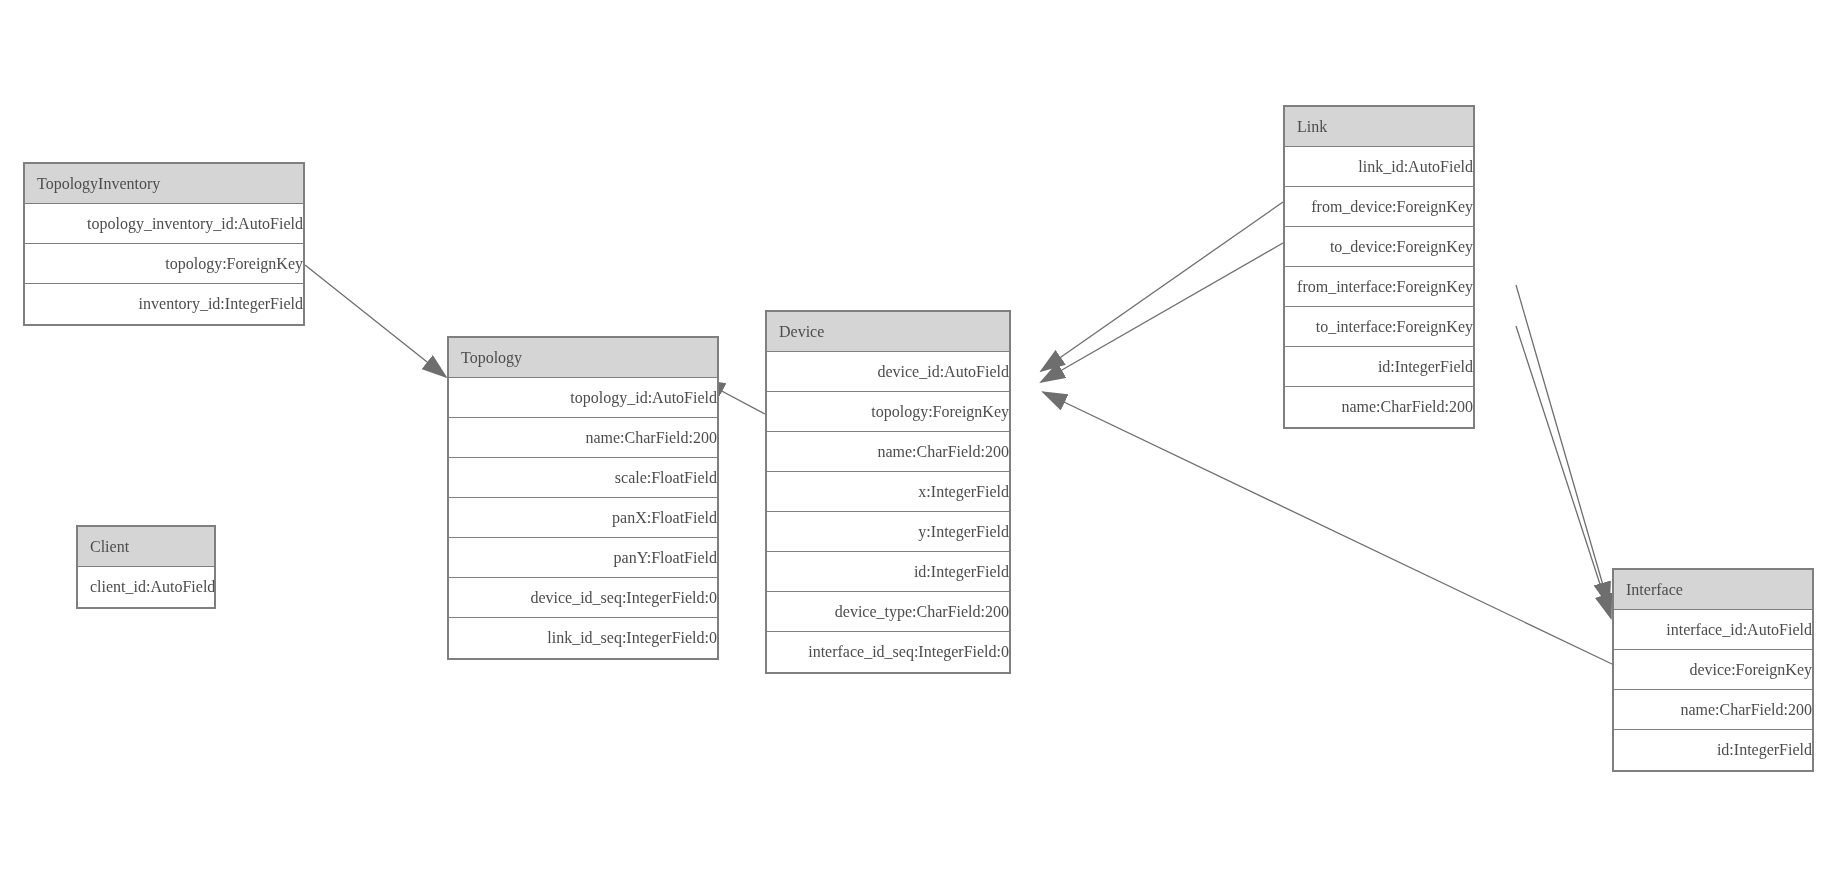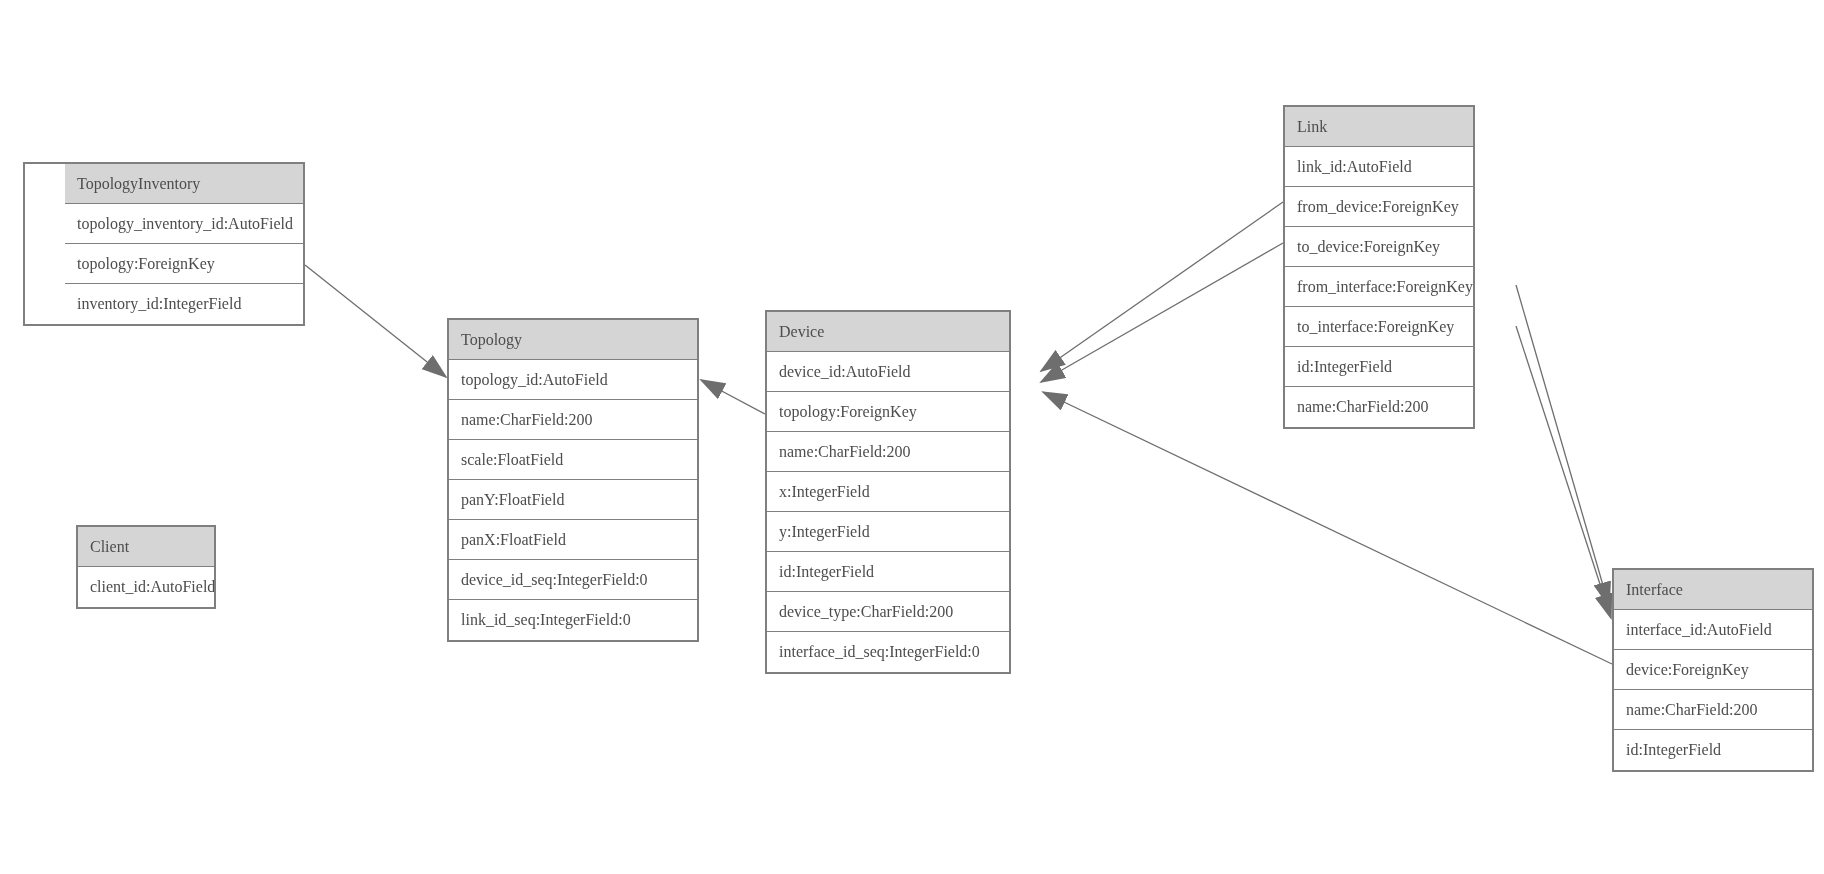--- a/index.html
+++ b/index.html
@@ -47,25 +47,26 @@
     overflow: hidden;
   }
   .entity-row {
     height: 40px;
     line-height: 40px;
     padding-left: 12px;
     border-bottom: 1px solid var(--border);
     background: var(--row-fill);
     white-space: nowrap;
     overflow: hidden;
+    text-align: right;
   }
   .entity-rows .entity-row:last-child { border-bottom: none; }
 
-  .e-topology-inventory { left: 23px;  top: 162px; width: 282px; padding-left: 40px; }
-  .e-topology           { left: 447px; top: 318px; width: 252px; }
+  .e-topology-inventory { left: 23px;  top: 162px; width: 282px; }
+  .e-topology           { left: 447px; top: 336px; width: 272px; }
   .e-client             { left: 76px;  top: 525px; width: 140px; }
   .e-device             { left: 765px; top: 310px; width: 246px; }
   .e-link               { left: 1283px;top: 105px; width: 192px; }
   .e-interface          { left: 1612px;top: 568px; width: 202px; }
 </style>
 </head>
 <body>
 
 <div class="canvas">
 
@@ -92,22 +93,22 @@
         <div class="entity-row">inventory_id:IntegerField</div>
       </div>
   </div>
 
   <div class="entity e-topology">
     <div class="entity-header">Topology</div>
     <div class="entity-rows">
         <div class="entity-row">topology_id:AutoField</div>
         <div class="entity-row">name:CharField:200</div>
         <div class="entity-row">scale:FloatField</div>
+        <div class="entity-row">panX:FloatField</div>
         <div class="entity-row">panY:FloatField</div>
-        <div class="entity-row">panX:FloatField</div>
         <div class="entity-row">device_id_seq:IntegerField:0</div>
         <div class="entity-row">link_id_seq:IntegerField:0</div>
       </div>
   </div>
 
   <div class="entity e-client">
     <div class="entity-header">Client</div>
     <div class="entity-rows">
         <div class="entity-row">client_id:AutoField</div>
       </div>

